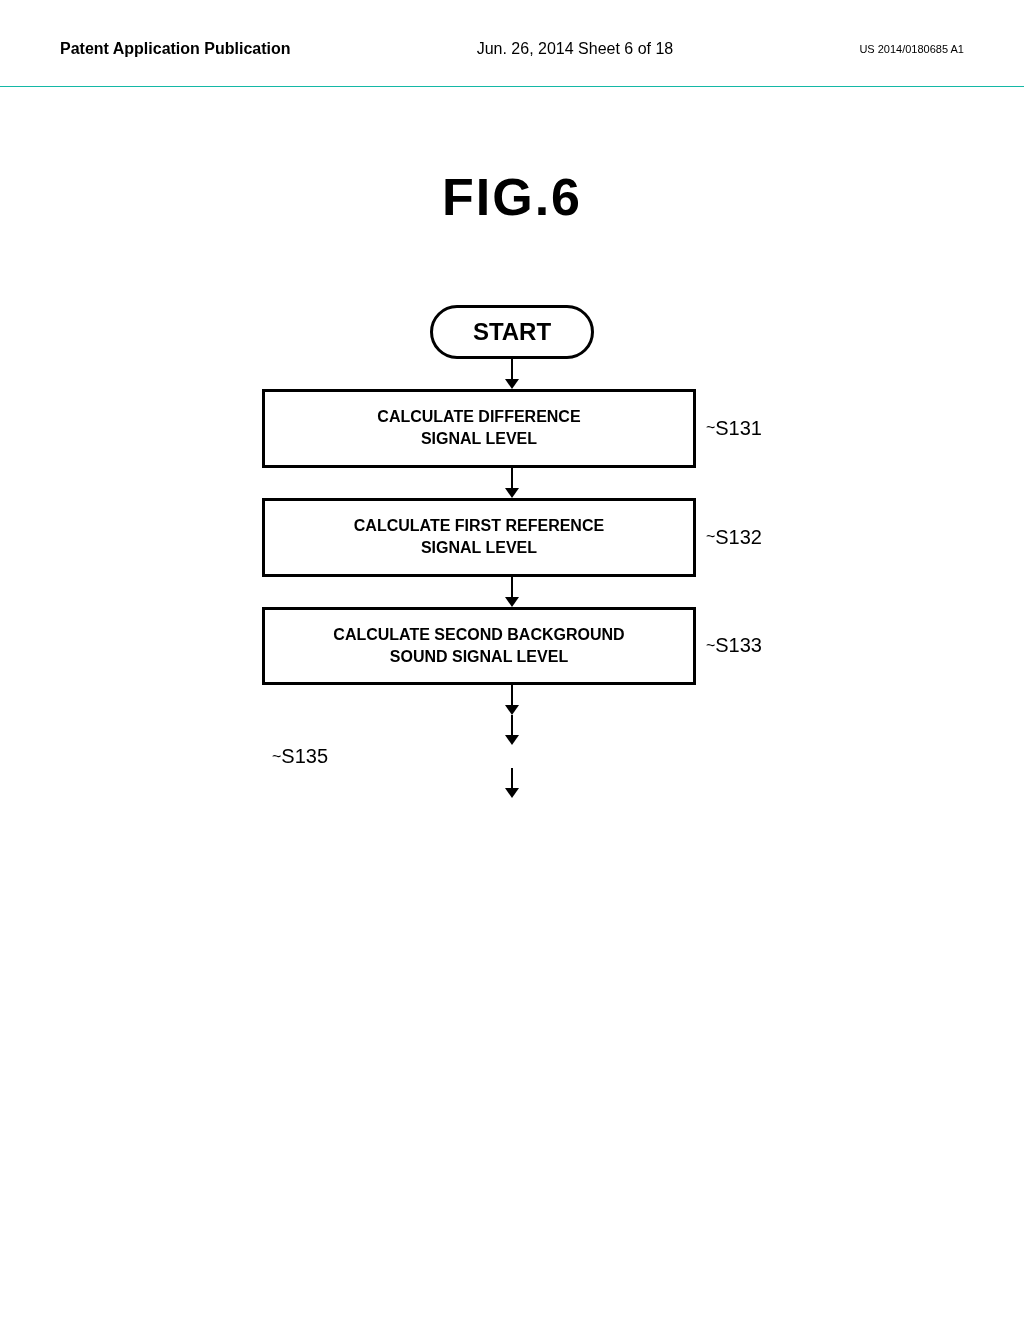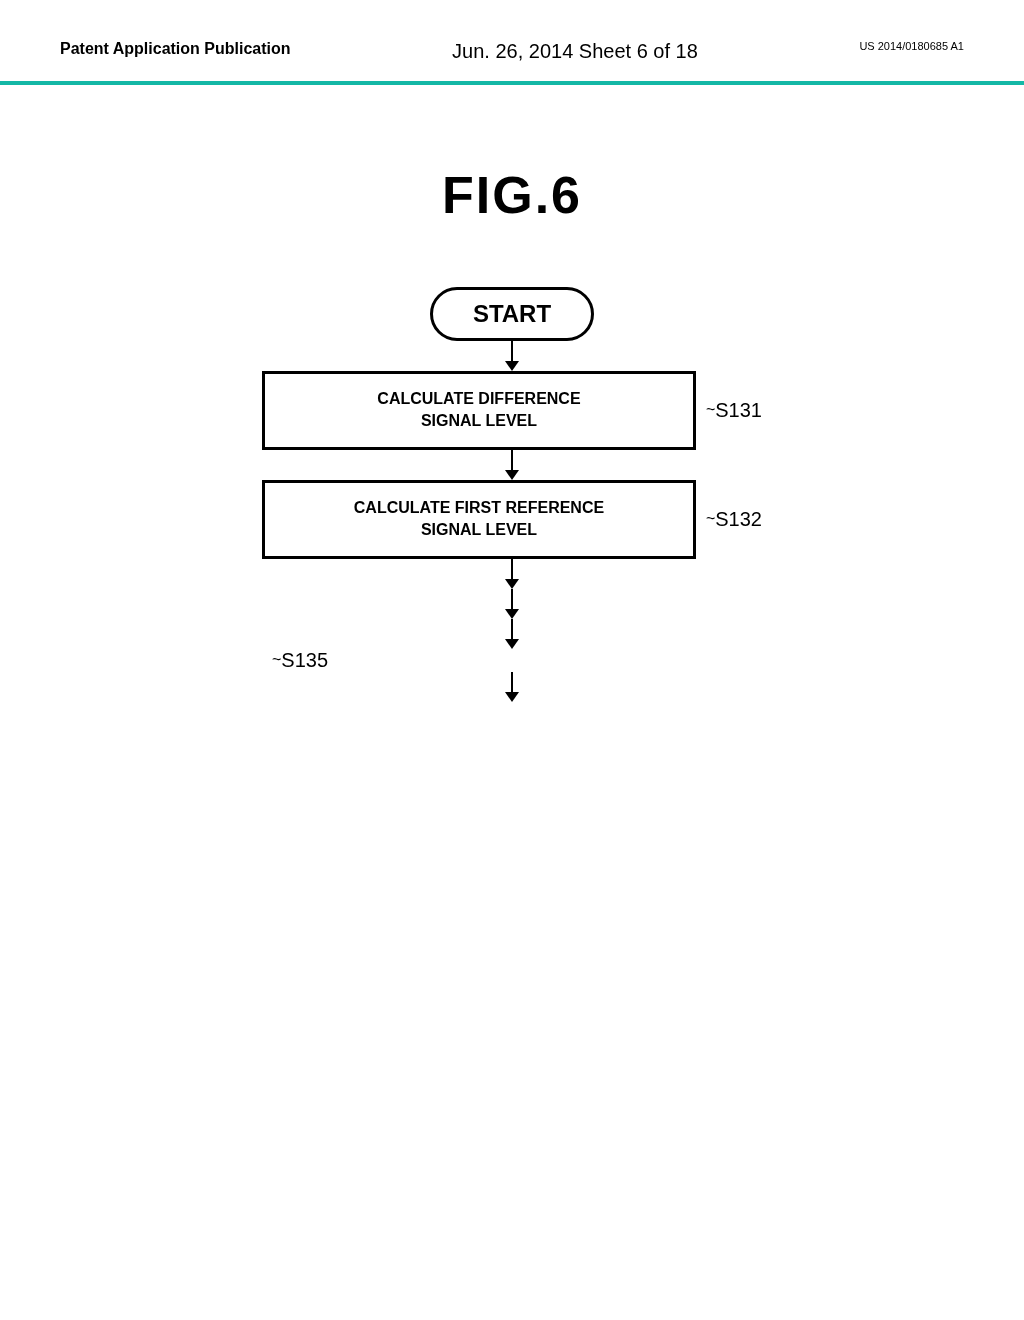--- a/index.html
+++ b/index.html
@@ -9,48 +9,48 @@
       background: #ffffff;
       font-family: Arial, Helvetica, sans-serif;
       overflow: hidden;
       position: relative;
     }
 
     
     .header {
       display: flex;
       justify-content: space-between;
-      align-items: flex-start;
-      padding: 40px 60px 18px 60px;
-      border-bottom: 4px solid #14b8a6;
+      align-items: center;
+      padding: 40px 60px 28px 60px;
+      border-bottom: 1px solid #14b8a6;
     }
     .header-left {
       font-size: 16px;
       font-weight: bold;
     }
     .header-center {
-      font-size: 20px;
+      font-size: 16px;
     }
     .header-right {
       font-size: 11px;
     }
 
     
     .main {
       display: flex;
       flex-direction: column;
       align-items: center;
       padding-top: 80px;
     }
 
     
     .fig-title {
       font-size: 52px;
       font-weight: bold;
-      margin-bottom: 62px;
+      margin-bottom: 78px;
       letter-spacing: 2px;
     }
 
     
     .flowchart {
       display: flex;
       flex-direction: column;
       align-items: center;
       position: relative;
       width: 500px;
@@ -169,20 +169,29 @@
         <span class="step-label-curvy"></span>
           <span>S132</span>
       </div>
     </div>
 
     <div class="arrow">
       <div class="arrow-line"></div>
       <div class="arrow-head"></div>
     </div>
 
+    <div class="process-box-wrapper">
+      <div class="process-box">
+        <span>CALCULATE SECOND BACKGROUND<br>SOUND SIGNAL LEVEL</span>
+      </div>
+      <div class="step-label">
+        <span class="step-label-curvy"></span>
+          <span>S133</span>
+      </div>
+    </div>
 
     <div class="arrow">
       <div class="arrow-line"></div>
       <div class="arrow-head"></div>
     </div>
 
 
     <div class="arrow">
       <div class="arrow-line"></div>
       <div class="arrow-head"></div>

